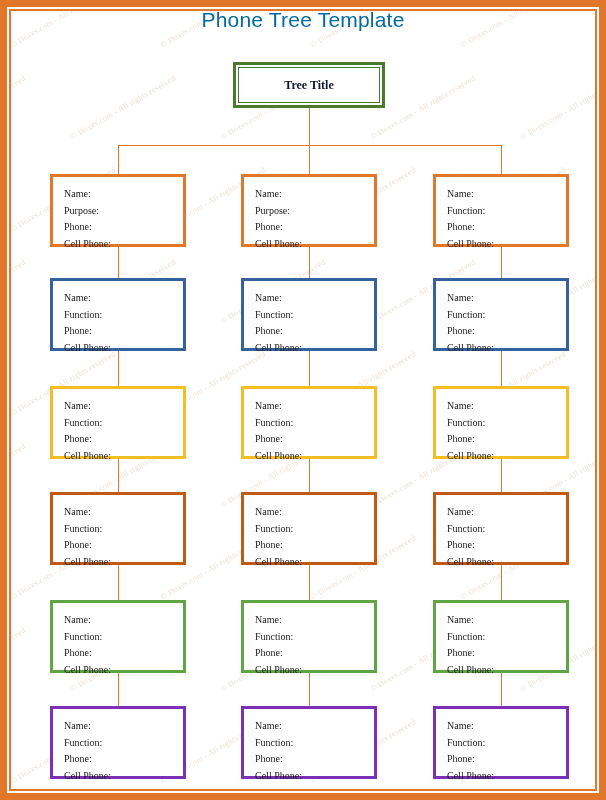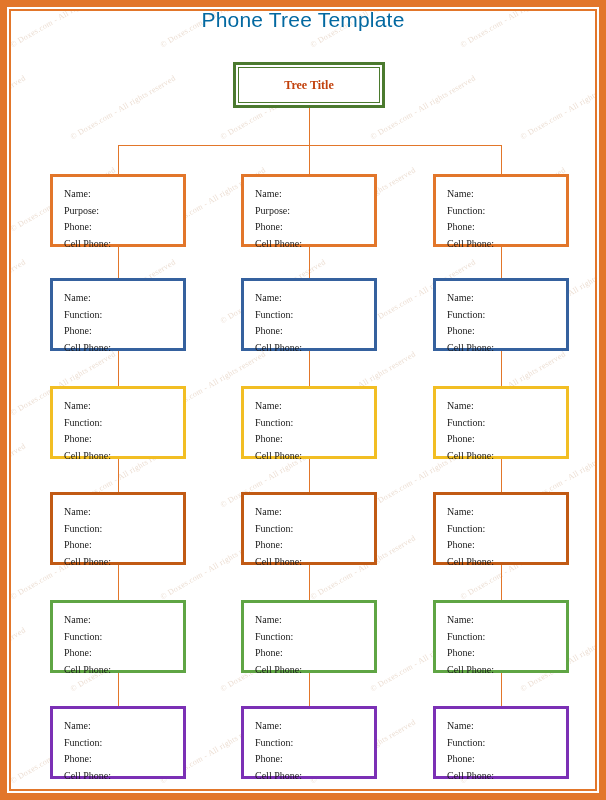--- a/index.html
+++ b/index.html
@@ -90,21 +90,21 @@
     border: 1px solid #4B7A2E;
     box-sizing: border-box;
     display: flex;
     align-items: center;
     justify-content: center;
   }
   .root-label {
     font-family: "Liberation Serif", serif;
     font-size: 12px;
     font-weight: bold;
-    color: #c2410c;
+    color: #0f172a;
   }
 
   
   .conn {
     position: absolute;
     background: #E2762A;
     z-index: 2;
   }
   .conn.v { width: 1px; }
   .conn.h { height: 1px; }

